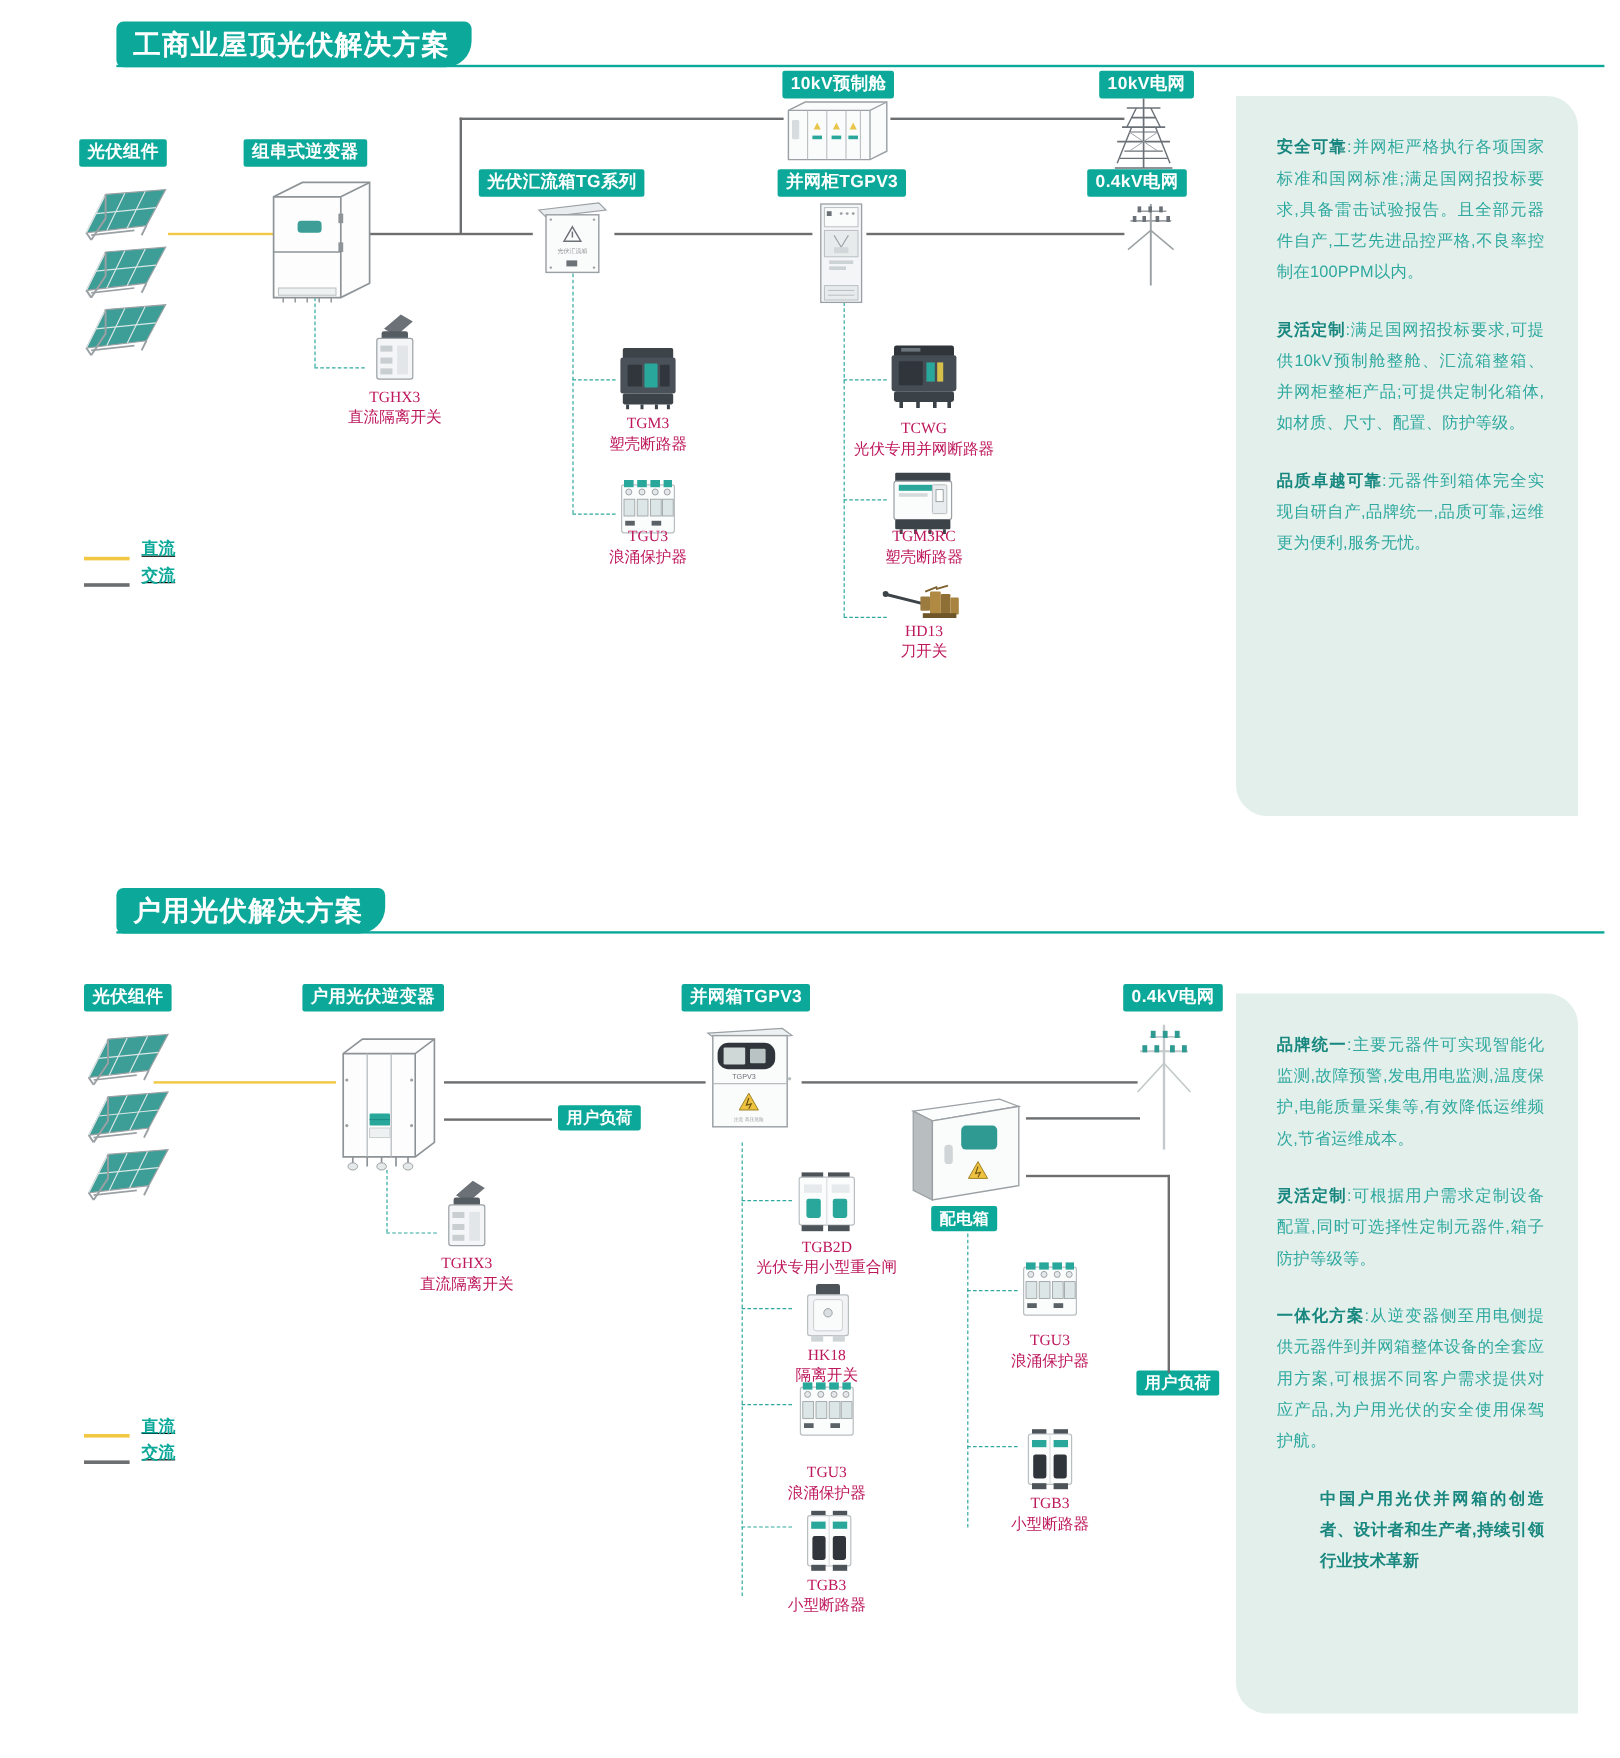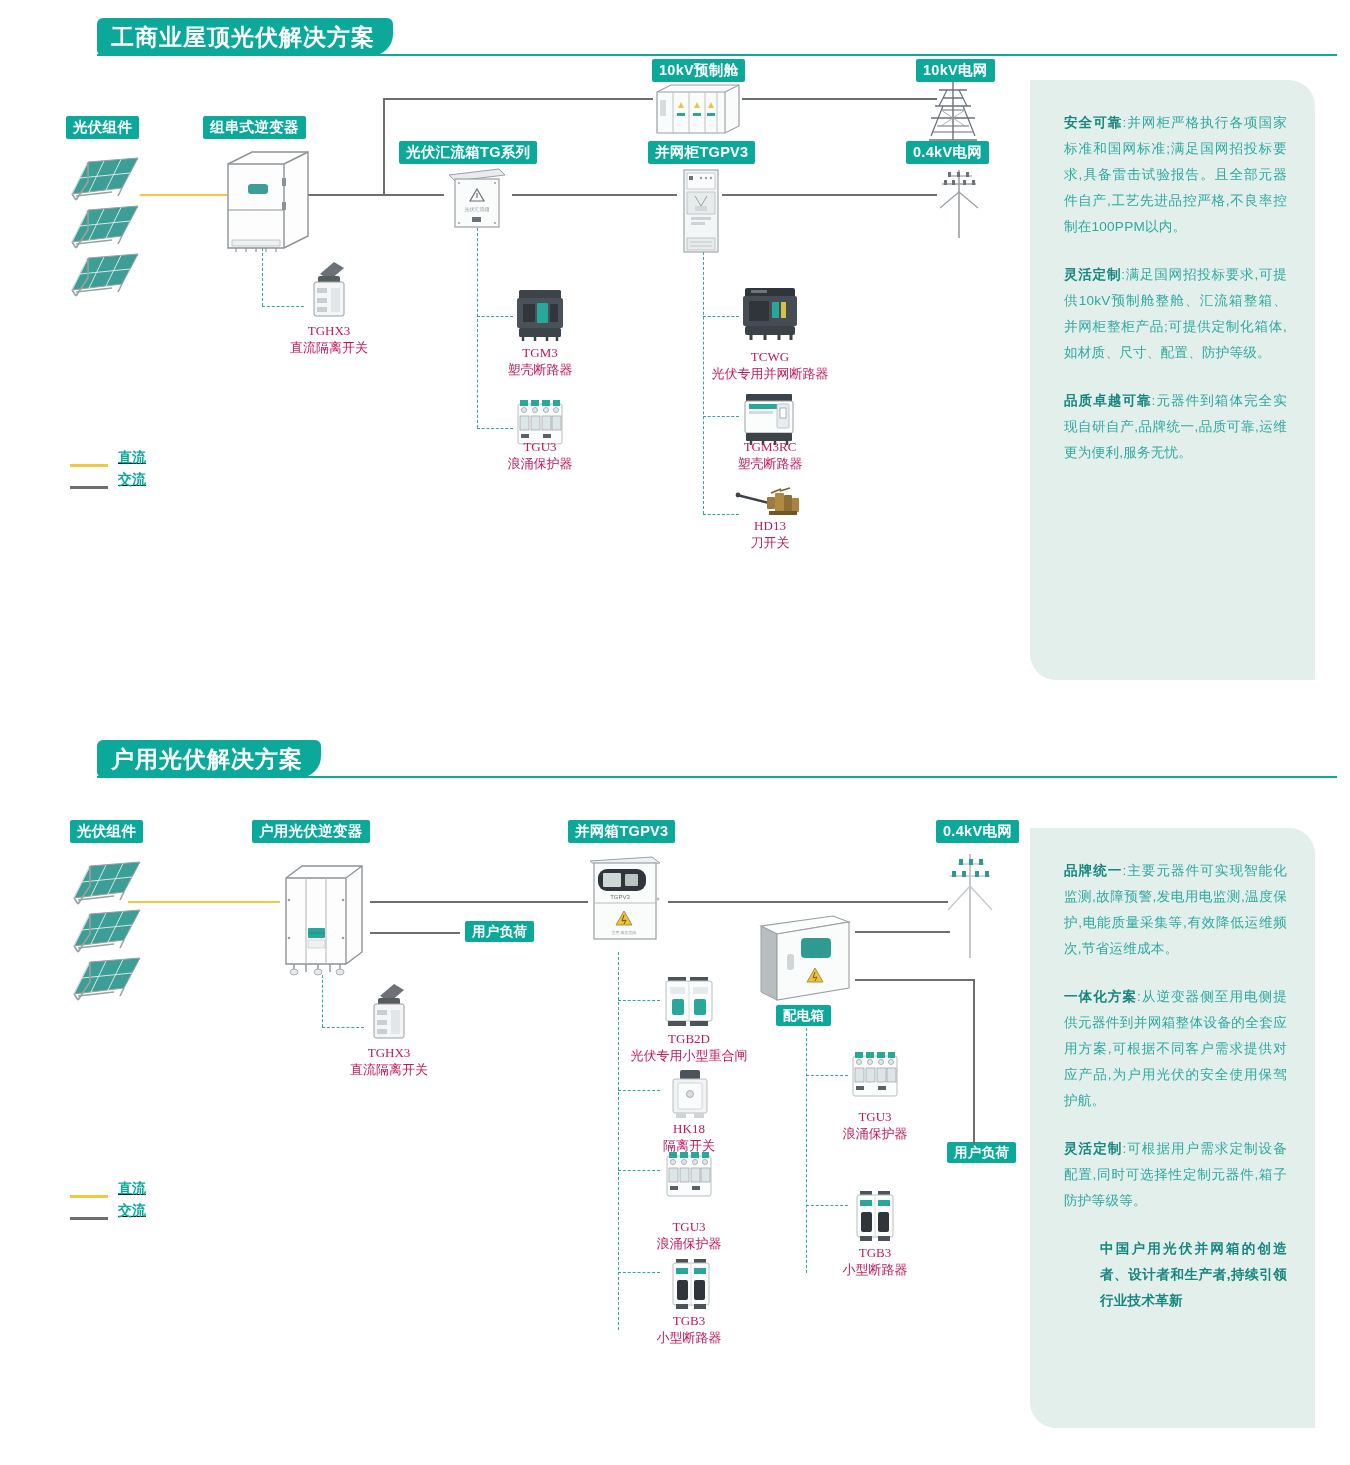--- a/index.html
+++ b/index.html
@@ -407,24 +407,24 @@
   <div class="sec-head" style="top:740px; width:1240px;">
     <div class="rule"></div>
     <span class="pill">户用光伏解决方案</span>
   </div>
 
   <div class="info-panel" style="left:1030px; top:828px; width:285px; height:600px;">
     <p class="info-para">
       <b>品牌统一</b><span>:主要元器件可实现智能化监测,故障预警,发电用电监测,温度保护,电能质量采集等,有效降低运维频次,节省运维成本。</span>
     </p>
     <p class="info-para">
-      <b>一体化方案</b><span>:从逆变器侧至用电侧提供元器件到并网箱整体设备的全套应用方案,可根据不同客户需求提供对应产品,为户用光伏的安全使用保驾护航。</span>
+      <b>灵活定制</b><span>:可根据用户需求定制设备配置,同时可选择性定制元器件,箱子防护等级等。</span>
     </p>
     <p class="info-para">
-      <b>灵活定制</b><span>:可根据用户需求定制设备配置,同时可选择性定制元器件,箱子防护等级等。</span>
+      <b>一体化方案</b><span>:从逆变器侧至用电侧提供元器件到并网箱整体设备的全套应用方案,可根据不同客户需求提供对应产品,为户用光伏的安全使用保驾护航。</span>
     </p>
     <p class="info-para all-bold">中国户用光伏并网箱的创造者、设计者和生产者,持续引领行业技术革新</p>
   </div>
 
   <div class="badge" style="left:70px; top:820px;">光伏组件</div>
   <div class="badge" style="left:252px; top:820px;">户用光伏逆变器</div>
   <div class="badge" style="left:568px; top:820px;">并网箱TGPV3</div>
   <div class="badge" style="left:936px; top:820px;">0.4kV电网</div>
   <div class="badge sm" style="left:465px; top:921px;">用户负荷</div>
   <div class="badge sm" style="left:776px; top:1005px;">配电箱</div>

